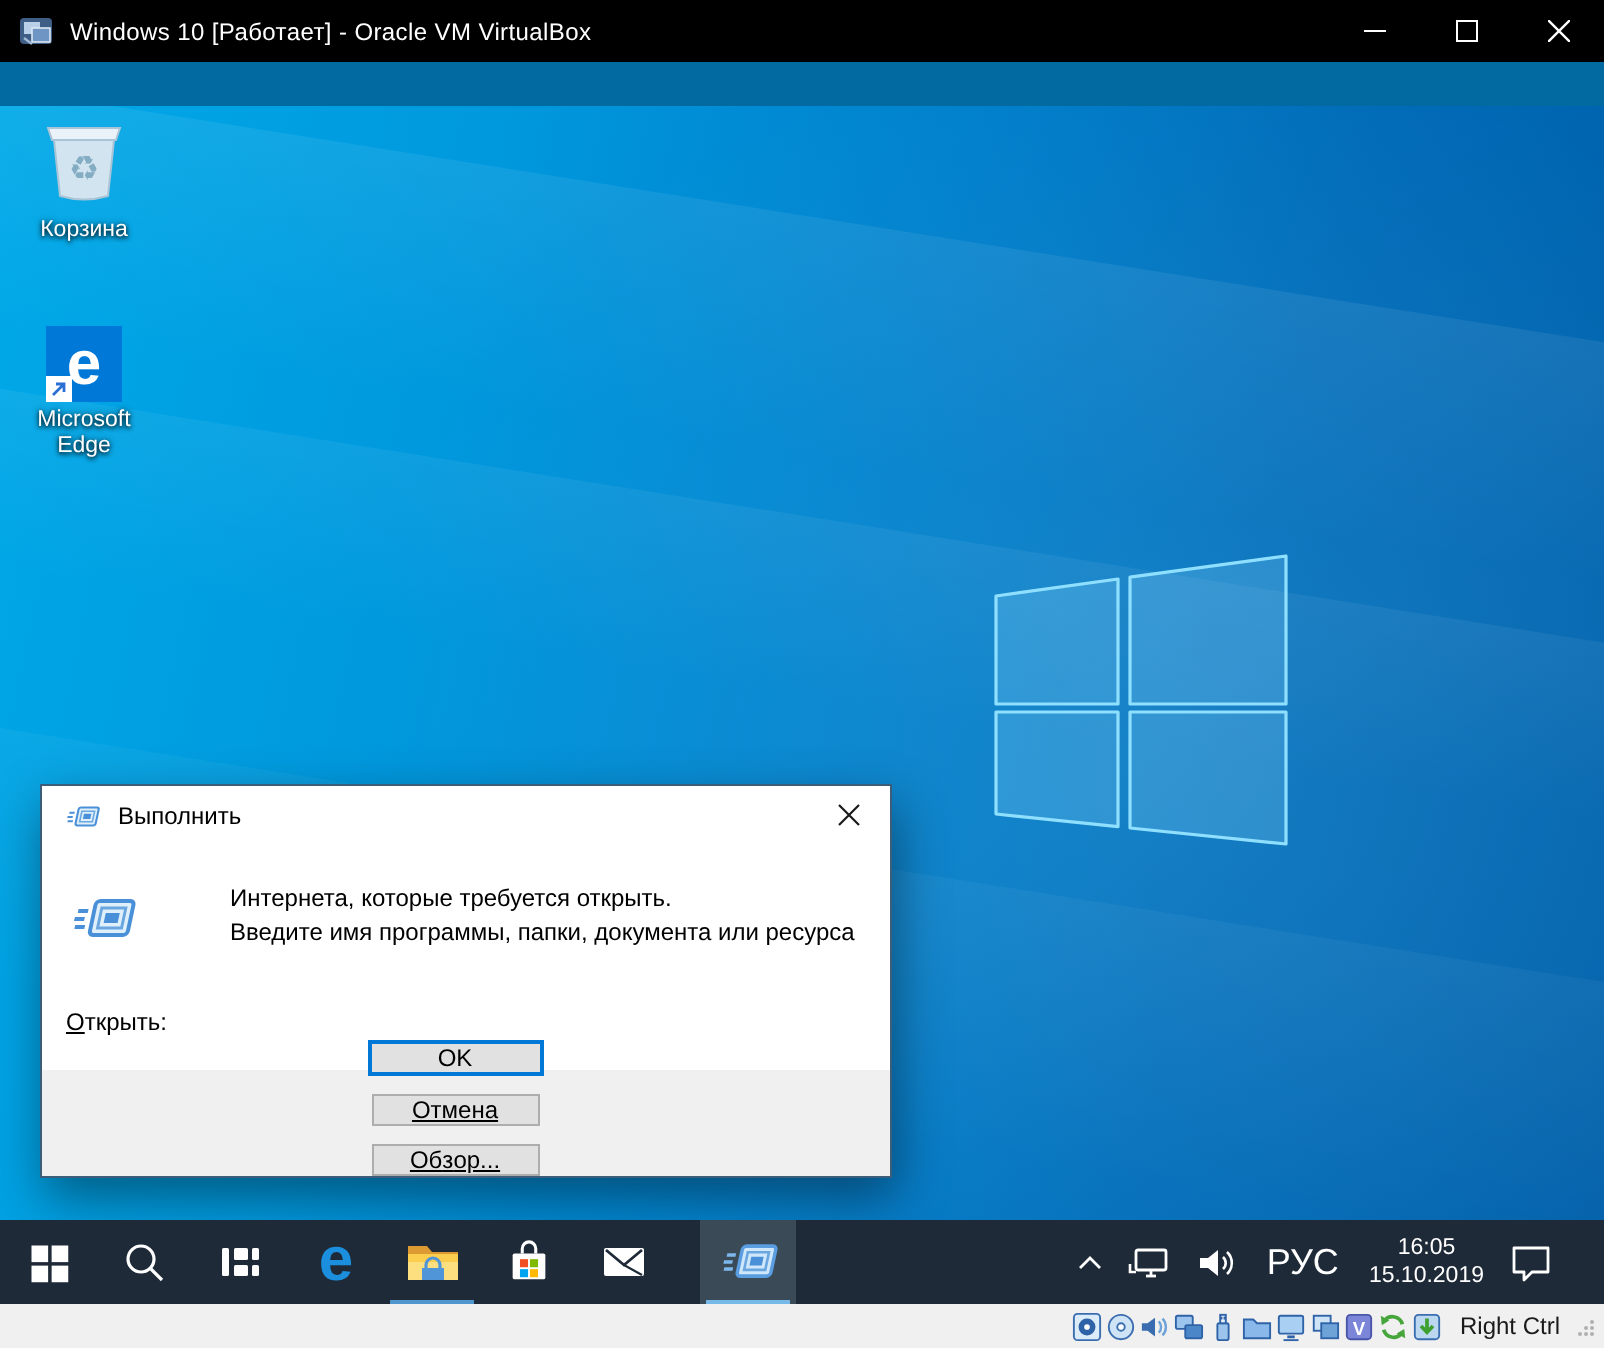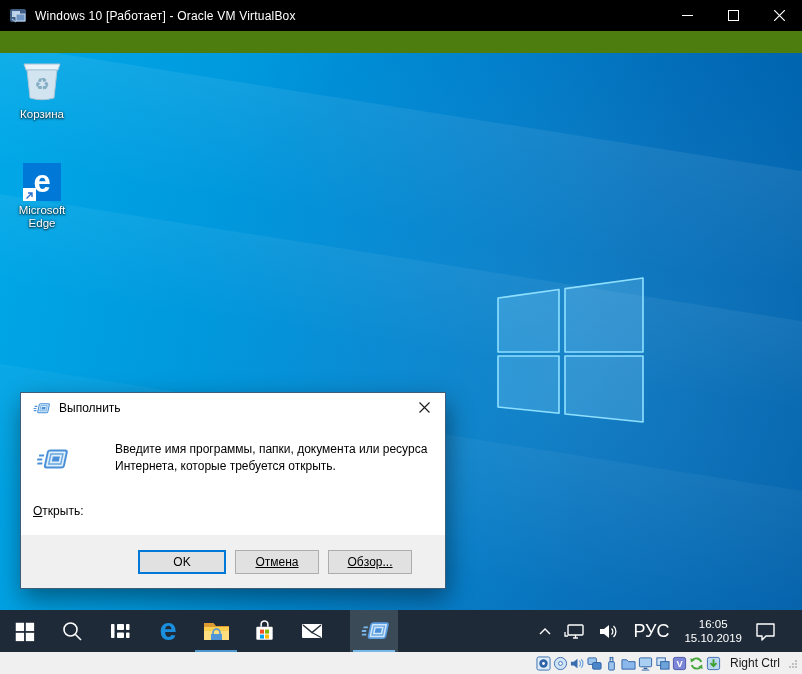--- a/index.html
+++ b/index.html
@@ -1,18 +1,18 @@
 <!DOCTYPE html>
 <html><head>
 <meta charset="utf-8">
 <style>
   * { margin:0; padding:0; box-sizing:border-box; }
   html,body { width:802px; height:674px; overflow:hidden; background:#000;
               font-family:"Liberation Sans", sans-serif; }
-  #screen { position:relative; width:802px; height:503px; background:#4d7c0f; }
+  #screen { position:relative; width:802px; height:503px; background:#0369a1; }
 
   
   .titlebar { position:absolute; left:0; top:0; width:802px; height:31px; background:#000;
               display:flex; align-items:center; color:#fff; }
   .titlebar .vmicon { margin:0 8px 0 9px; display:flex; }
   .titlebar .title { font-size:12px; letter-spacing:.2px; flex:1; }
   .win-controls { display:flex; height:31px; }
   .win-btn { width:46px; height:31px; display:flex; align-items:center; justify-content:center; }
 
   .menubar { position:absolute; left:0; top:31px; width:802px; height:22px; background:#000;
@@ -53,21 +53,21 @@
   .run-big-icon { position:absolute; left:13px; top:23px; }
   .dlg-msg { position:absolute; left:94px; top:18px; width:326px; line-height:17px; }
   .open-label { position:absolute; left:12px; top:81px; }
   .mn { text-decoration:underline; }
   .combo { position:absolute; left:94px; top:77px; width:316px; height:24px; background:#fff;
       border:2px solid #0078d7; display:flex; align-items:center; padding-left:3px; }
   .combo .sel { background:#0078d7; color:#fff; padding:0 1px; font-size:12px; }
   .combo .caret { display:inline-block; width:1.5px; height:14px; background:#c05a00; margin-left:-2px; vertical-align:-2px; }
   .combo-chevron { position:absolute; right:6px; top:3px; }
   .dlg-footer { position:absolute; left:0; bottom:0; width:100%; height:53px; background:#f0f0f0;
-      display:flex; align-items:center; justify-content:flex-end; padding-right:33px; gap:9px; }
+      display:flex; align-items:center; justify-content:flex-end; padding-right:11px; gap:9px;flex-direction:column; }
   .btn { height:24px; background:#e1e1e1; border:1px solid #adadad; font-size:12px;
       font-family:"Liberation Sans", sans-serif; display:flex; align-items:center; justify-content:center; }
   .btn.default { border:2px solid #0078d7; width:88px; }
   .btn.w82 { width:84px;text-decoration:underline; }
 
   
   .taskbar { position:absolute; left:0; top:557px; width:802px; height:42px; background:#1e2a37;
       display:flex; align-items:stretch; }
   .task-btn { position:relative; width:48px; display:flex; align-items:center; justify-content:center; }
   .task-btn .uline { position:absolute; left:3px; right:3px; bottom:0; height:2px; }
@@ -180,22 +180,22 @@
           <svg width="34" height="27" viewBox="0 0 34 26">
             <g transform="translate(4,0) skewX(-12)">
               <path d="M3,9 h5 M2,13 h5 M3,17 h5" stroke="#4a90d9" stroke-width="2"></path>
               <rect x="11" y="4" width="19" height="17" rx="2" fill="#dff0fb" stroke="#4a90d9" stroke-width="2"></rect>
               <rect x="14.5" y="7.5" width="12" height="10" fill="none" stroke="#6aa6e0" stroke-width="1.5"></rect>
               <rect x="17" y="10" width="7" height="5" fill="#4a90d9"></rect>
             </g>
           </svg>
         </span>
         <div class="dlg-msg">
+          <div>Интернета, которые требуется открыть.</div>
           <div>Введите имя программы, папки, документа или ресурса</div>
-          <div>Интернета, которые требуется открыть.</div>
         </div>
         <div class="open-label"><span class="mn">О</span><span>ткрыть:</span></div>
       </div>
       <div class="dlg-footer">
         <div class="btn default">OK</div>
         <div class="btn w82">Отмена</div>
         <div class="btn w82">
             <span>Об</span>
             <span class="mn">з</span>
             <span>ор...</span>

